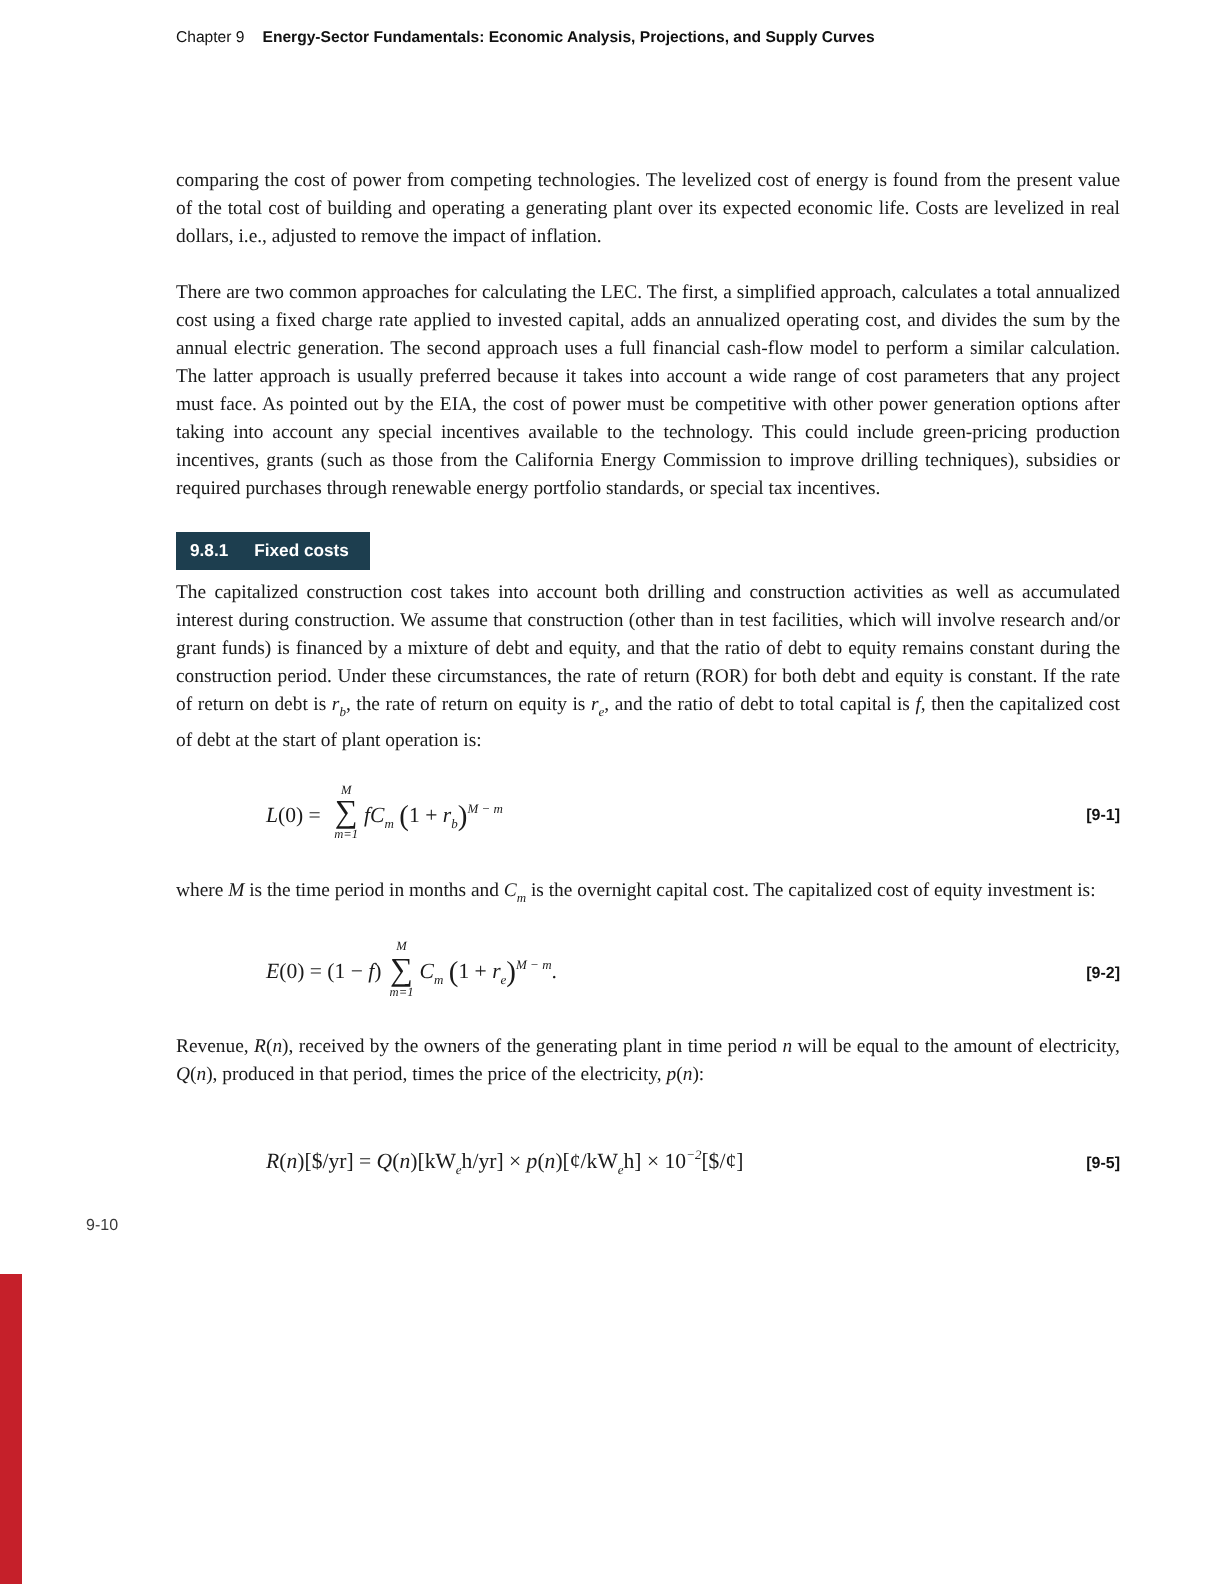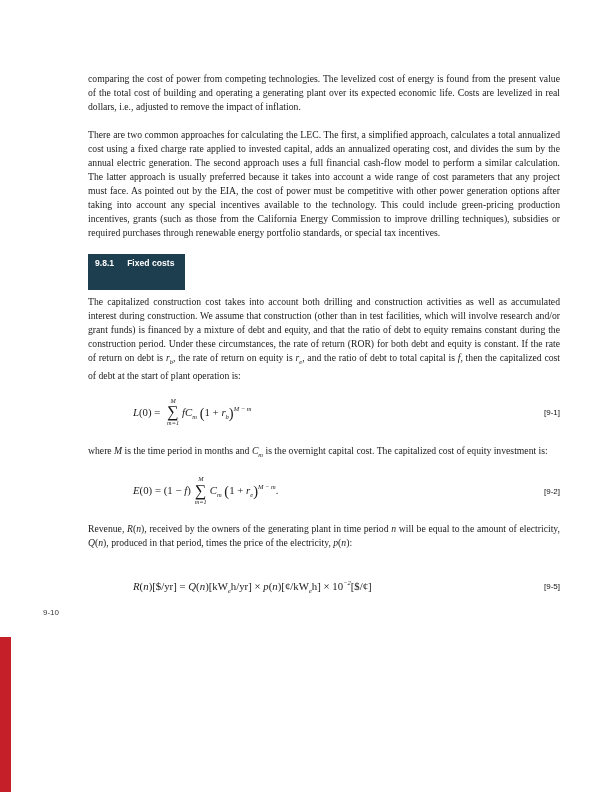--- a/index.html
+++ b/index.html
@@ -18,56 +18,59 @@
 
   
   .page-num {
     position:absolute; top:608px; left:17px;
     font-family:"Liberation Sans", sans-serif; font-size:8px; color:#3a3a3a;margin-left:26px;
   }
   .red-bar { position:absolute; left:0; top:637px; width:11px; height:155px; background:#c5202a; }
 
   
   .body-col {
-    position:absolute; top:72px; left:88px; width:472px;
+    position:absolute; top:84px; left:88px; width:472px;
     font-size:9.7px; line-height:14px;
   }
   .para { margin:0 0 14px 0; text-align:justify; }
 
   
   .section-head {
-    display:inline-block; margin:0 0 5px 0; padding:2px 11px 20px 7px;
+    display:inline-block; margin:0 0 5px 0; padding:2px 11px 3px 7px;
     background:#1d3e4f; color:#ffffff;
     font-family:"Liberation Sans", sans-serif; font-size:8.6px; font-weight:700;
   }
   .sec-num { margin-right:13px; }
 
   
   .eq-row { position:relative; margin:16px 0 16px 45px; font-size:10.8px; }
   .eq-row.eq-last { margin-top:26px; }
   .it { font-style:italic; }
   sub, sup { font-size:6.5px; }
   sub.it, sup.it { font-style:italic; }
   .sum {
     display:inline-flex; flex-direction:column; align-items:center;
     vertical-align:middle; line-height:1; margin:0 3px 0 4px; position:relative; top:-1px;
   }
   .sum-sup, .sum-sub { font-size:6.3px; font-style:italic; }
   .sum-sym { font-size:16px; line-height:1; }
   .bigparen { font-size:14.5px; font-style:normal; vertical-align:-1.5px; }
   .eq-tag {
     position:absolute; right:0; top:50%; transform:translateY(-50%);
-    font-family:"Liberation Sans", sans-serif; font-size:8px; font-weight:400; color:#111;margin-left:28px;
+    font-family:"Liberation Sans", sans-serif; font-size:8px; font-weight:700; color:#111;margin-left:28px;
   }
 </style>
 </head>
 <body>
 
 <div class="page">
 
+  <header class="page-header">
+    <span class="chap">Chapter 9</span><span class="chap-title">Energy-Sector Fundamentals: Economic Analysis, Projections, and Supply Curves</span>
+  </header>
 
   <div class="page-num">9-10</div>
   <div class="red-bar" style="background: rgb(197, 32, 42);"></div>
 
   <main class="body-col">
 
     <p class="para">comparing the cost of power from competing technologies. The levelized cost of energy is found from the present value of the total cost of building and operating a generating plant over its expected economic life. Costs are levelized in real dollars, i.e., adjusted to remove the impact of inflation.</p>
 
     <p class="para">There are two common approaches for calculating the LEC. The first, a simplified approach, calculates a total annualized cost using a fixed charge rate applied to invested capital, adds an annualized operating cost, and divides the sum by the annual electric generation. The second approach uses a full financial cash-flow model to perform a similar calculation. The latter approach is usually preferred because it takes into account a wide range of cost parameters that any project must face. As pointed out by the EIA, the cost of power must be competitive with other power generation options after taking into account any special incentives available to the technology. This could include green-pricing production incentives, grants (such as those from the California Energy Commission to improve drilling techniques), subsidies or required purchases through renewable energy portfolio standards, or special tax incentives.</p>
 

